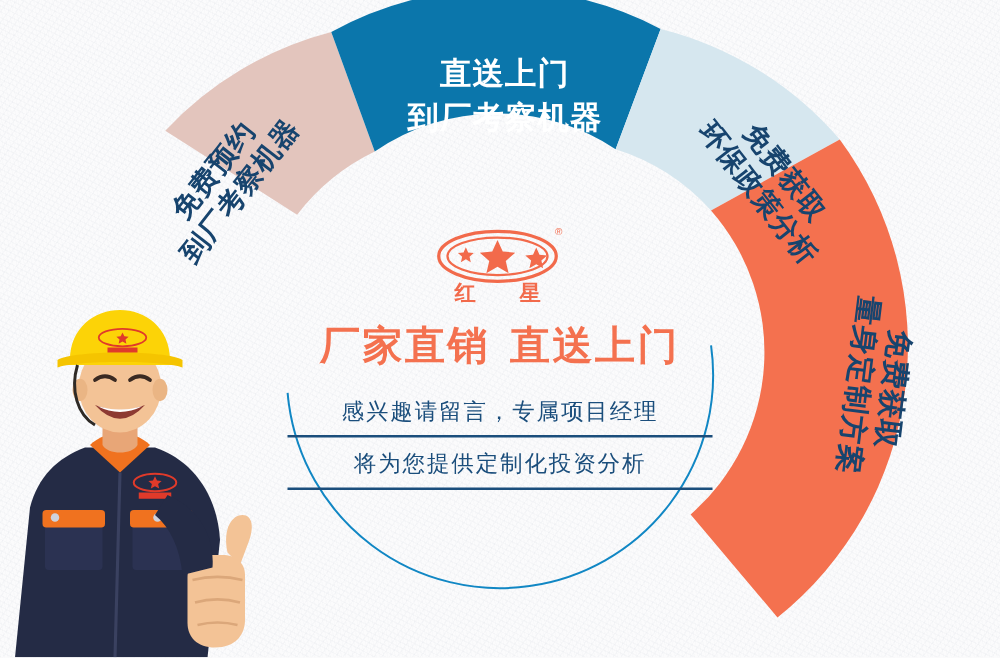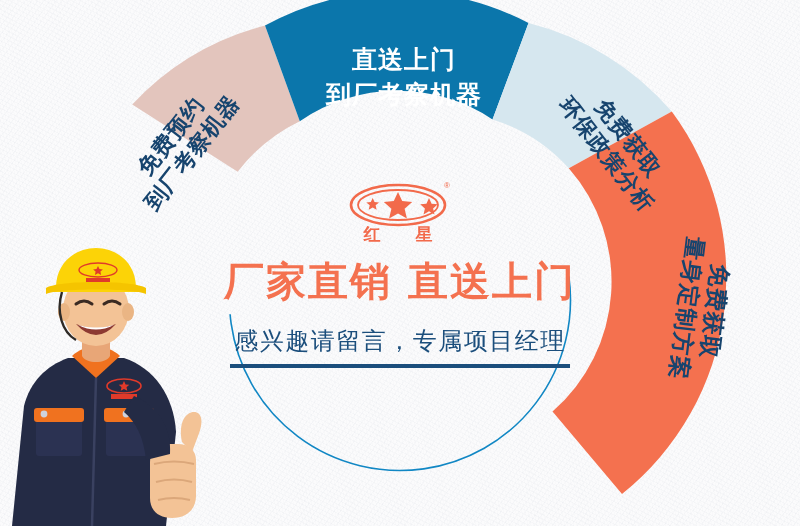--- a/index.html
+++ b/index.html
@@ -100,32 +100,32 @@
 
   #logo-wrap {
     position: relative;
     width: 120px;
     height: 72px;
     margin: 0 auto 10px auto;
   }
 
   #headline {
     color: #f4714f;
-    font-size: 40px;
+    font-size: 32px;
     font-weight: 700;
     letter-spacing: 2px;
     line-height: 1.06;
     margin-top: 4px;
     white-space: nowrap;
   }
   #headline .gap { display: inline-block; width: 16px; }
 
   .sub-line {
     color: #1b4e7c;
-    font-size: 24px;
+    font-size: 18px;
     font-weight: 500;
     letter-spacing: 1.5px;
     padding: 9px 0 7px 0;
     white-space: nowrap;
   }
   #sub-1 { margin-top: 14px; }
   .rule {
     width: 340px;
     height: 2px;
     background: #1b4e7c;
@@ -219,20 +219,21 @@
         <text x="84" y="62" font-family="Liberation Sans, sans-serif" font-size="17" font-weight="700" fill="#f26a4b" text-anchor="middle">星</text>
       </svg>
     </div>
 
     <div id="headline">
       <span>厂家直销</span><span class="gap"></span><span>直送上门</span>
     </div>
 
     <div class="sub-line" id="sub-1">感兴趣请留言，专属项目经理</div>
     <div class="rule"></div>
+    <div class="sub-line" id="sub-2">将为您提供定制化投资分析</div>
     <div class="rule"></div>
   </div>
 
   <svg id="worker" viewBox="0 0 212 280">
 
     <path d="M62 112 C40 120 24 136 18 160 L6 280 L160 280 L170 186 C168 150 148 122 118 112 Z" fill="#242b45"></path>
 
     <path d="M66 110 L90 132 L114 110 C108 104 98 100 90 100 C82 100 72 104 66 110 Z" fill="#f0721f"></path>
 
     <path d="M90 132 L86 280" stroke="#3a4160" stroke-width="2.5" fill="none"></path>

